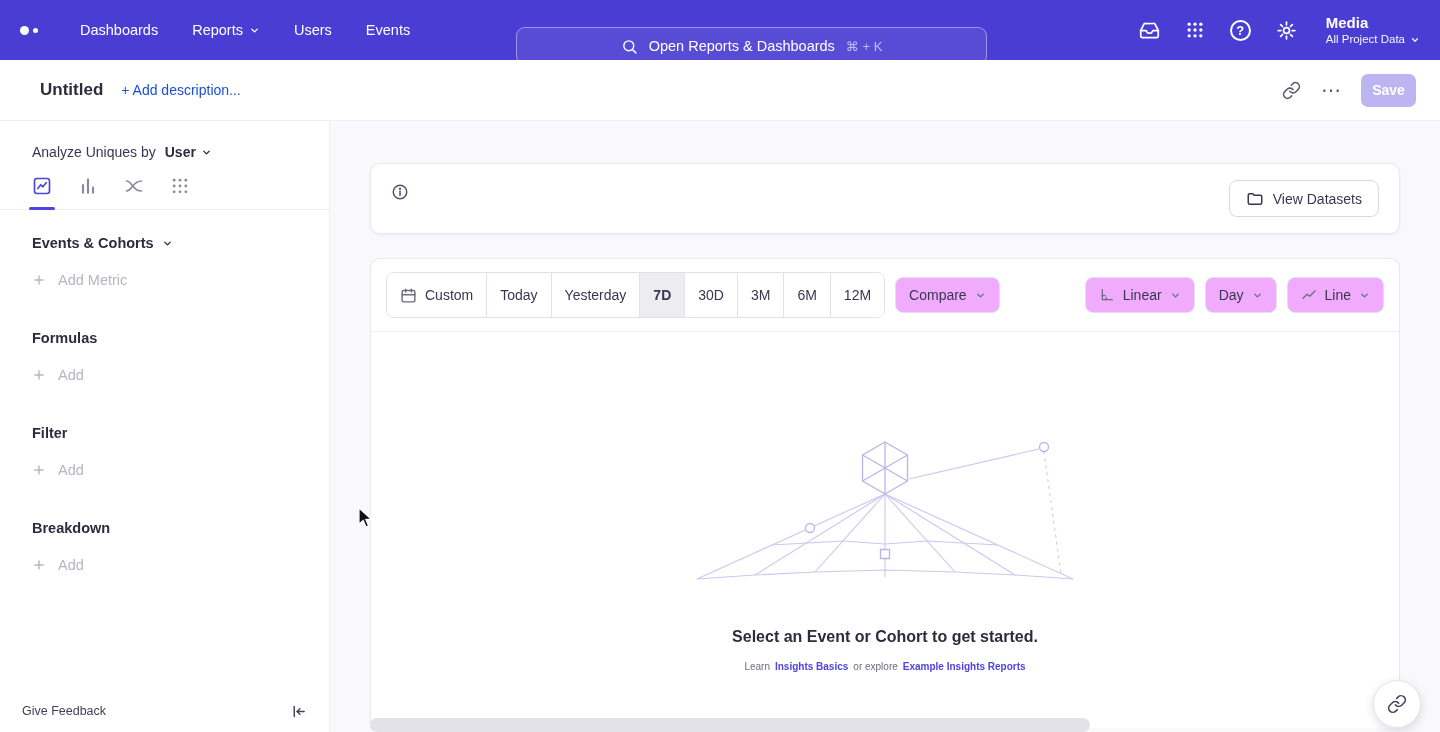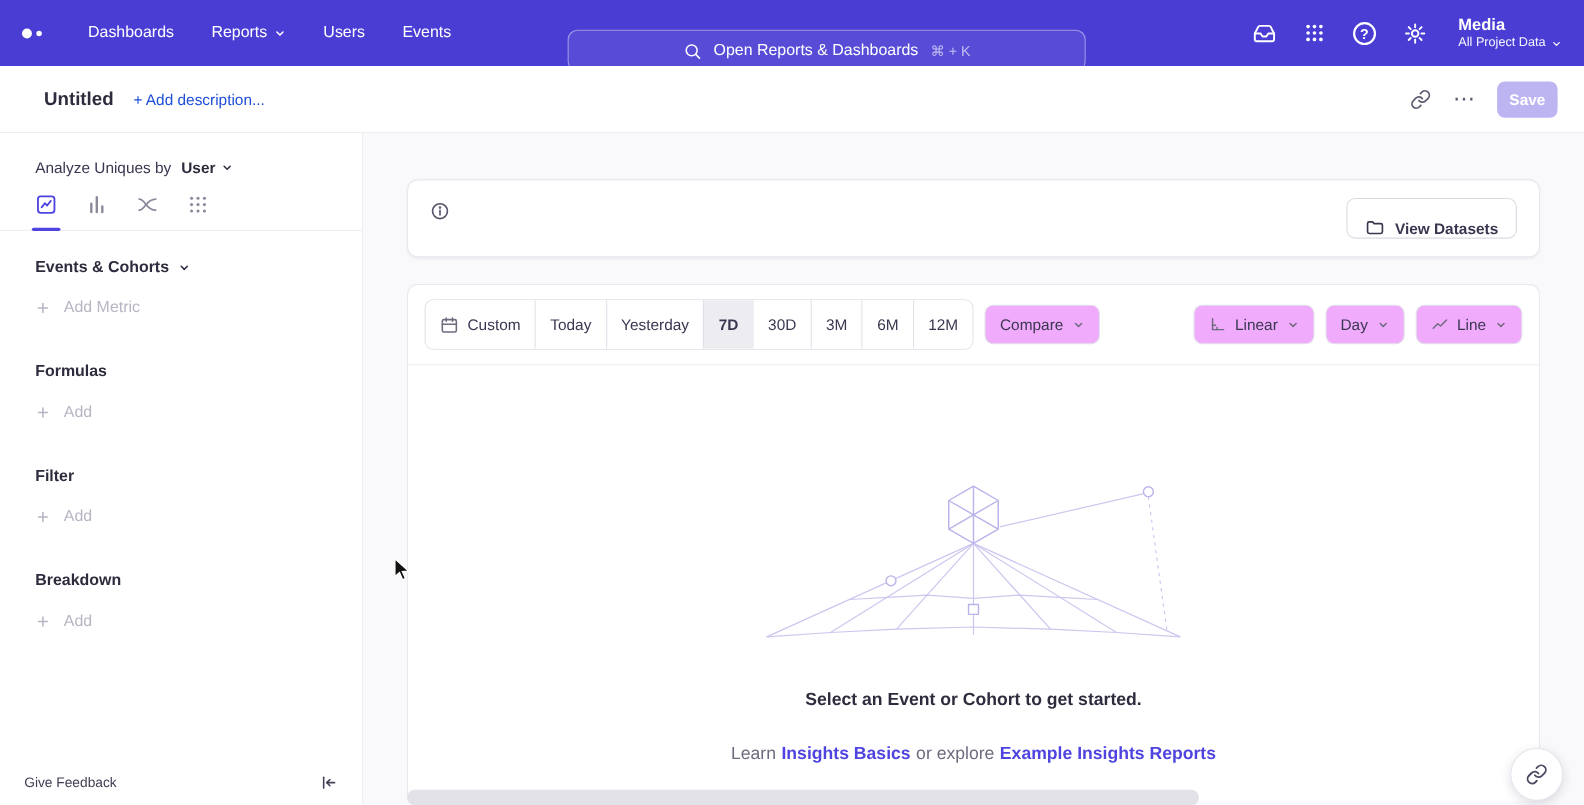--- a/index.html
+++ b/index.html
@@ -52,37 +52,37 @@
   .add-row{margin-left:32px;margin-top:21px;display:flex;align-items:center;gap:12px;font-size:14.5px;color:#b7b5c3;cursor:pointer;background:none;border:none;font-family:inherit}
   .sidebar-footer{position:absolute;bottom:0;left:0;right:0;height:42px;display:flex;align-items:center;justify-content:space-between;padding:0 22px}
   .feedback{font-size:12.5px;color:#434056;cursor:pointer;text-decoration:none}
   .collapse{color:#434056;display:flex;cursor:pointer;background:none;border:none}
 
   
   .banner{background:#fff;border:1px solid #e9e8ef;border-radius:10px;box-shadow:0 1px 3px rgba(25,20,60,.06);padding:16px 20px;display:flex;align-items:center;gap:12px}
   .banner-info{color:#56536a;display:flex;align-self:flex-start;margin-top:3px}
   .banner-title{font-size:15px;font-weight:700;color:#2f2b3d}
   .banner-sub{margin-top:5px;font-size:14px;color:#6e6b7e}
-  .datasets-btn{margin-left:auto;height:37px;padding:0 16px;background:#fff;border:1px solid #dbdae3;border-radius:8px;display:flex;align-items:flex-end;gap:9px;font-size:14px;font-weight:700;color:#3a3650;cursor:pointer;font-family:inherit}
+  .datasets-btn{margin-left:auto;height:37px;padding:0 16px;background:#fff;border:1px solid #dbdae3;border-radius:8px;display:flex;align-items:center;gap:9px;font-size:14px;font-weight:400;color:#3a3650;cursor:pointer;font-family:inherit}
 
   
   .chart-card{margin-top:24px;background:#fff;border:1px solid #e9e8ef;border-bottom:none;border-radius:10px 10px 0 0;height:470px;position:relative}
   .card-toolbar{display:flex;align-items:center;padding:13px 15px}
   .seg{display:flex;align-items:stretch;height:46px;border:1px solid #e2e1e9;border-radius:8px;overflow:hidden;background:#fff}
   .seg-item{display:flex;align-items:center;gap:8px;padding:0 13px;font-size:14px;color:#3a3650;border:none;border-left:1px solid #e2e1e9;cursor:pointer;background:#fff;font-family:inherit}
   .seg-item:first-child{border-left:none}
   .seg-item.sel{background:#ededf1;font-weight:600}
   .tb-btn{height:36px;border:1px solid #e2e1e9;border-radius:8px;background:#f0abfc;display:flex;align-items:center;gap:8px;padding:0 13px;font-size:14px;color:#3a3650;cursor:pointer;font-family:inherit}
   .compare{margin-left:10px}
   .tb-right{margin-left:auto;display:flex;gap:10px}
   .card-divider{height:1px;background:#efeef2}
   .empty{padding-top:100px;text-align:center}
   .illus{margin:0 auto}
   .empty-title{margin-top:46px;font-size:16px;font-weight:700;color:#2f2b3d}
-  .empty-links{margin-top:31px;display:flex;justify-content:center;gap:5px;font-size:16px;color:#6e6b7e}
+  .empty-links{margin-top:15px;display:flex;justify-content:center;gap:5px;font-size:10px;color:#6e6b7e}
   .empty-links a{color:#4f44e0;text-decoration:none;font-weight:600;cursor:pointer}
 
   .scroll-hint{position:absolute;left:40px;bottom:0;width:720px;height:14px;background:#e3e2e9;border-radius:7px;cursor:pointer}
   .fab{position:absolute;right:19px;bottom:4px;width:48px;height:48px;border-radius:50%;background:#fff;border:1px solid #e6e5ec;box-shadow:0 3px 10px rgba(25,20,60,.14);display:flex;align-items:center;justify-content:center;color:#4b4860;cursor:pointer}
   .cursor{position:absolute;left:358px;top:507px;z-index:99;pointer-events:none}
 </style>
 </head>
 <body>
 
 <header class="topnav">

